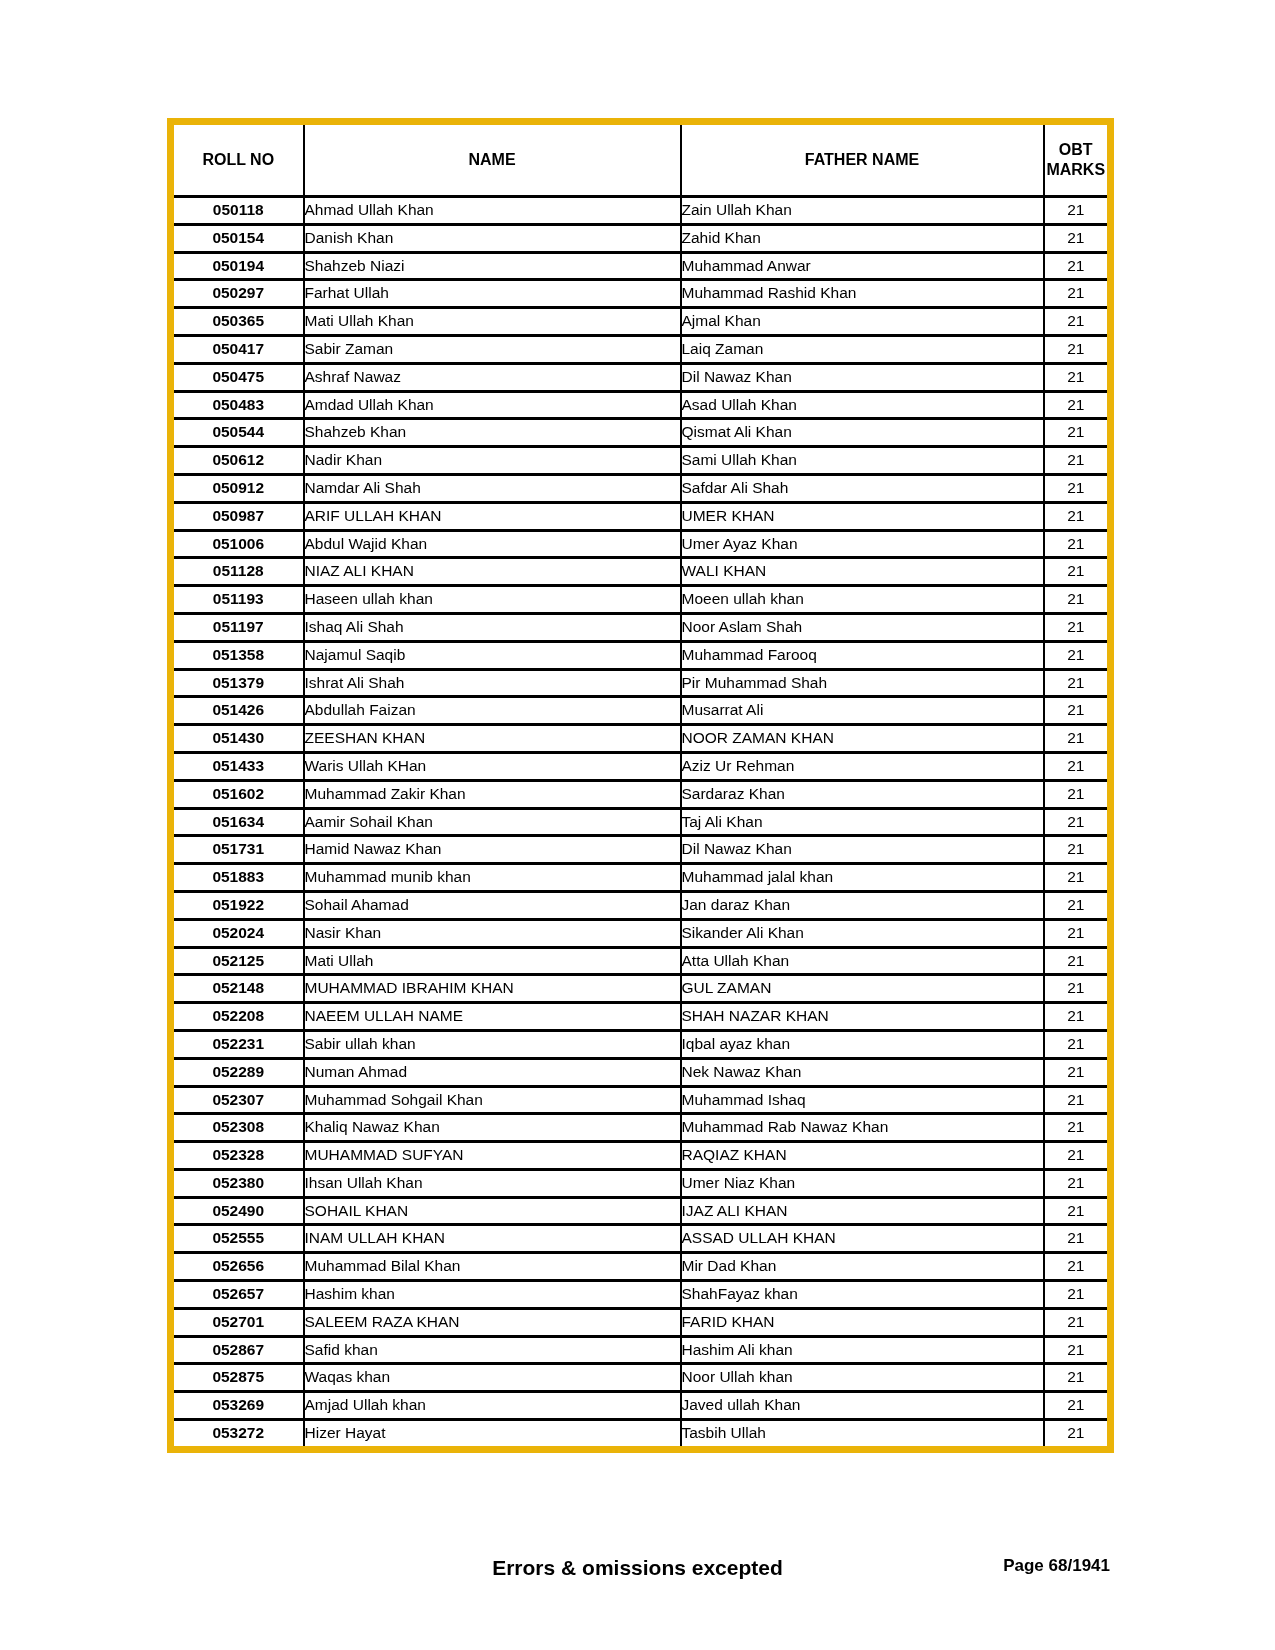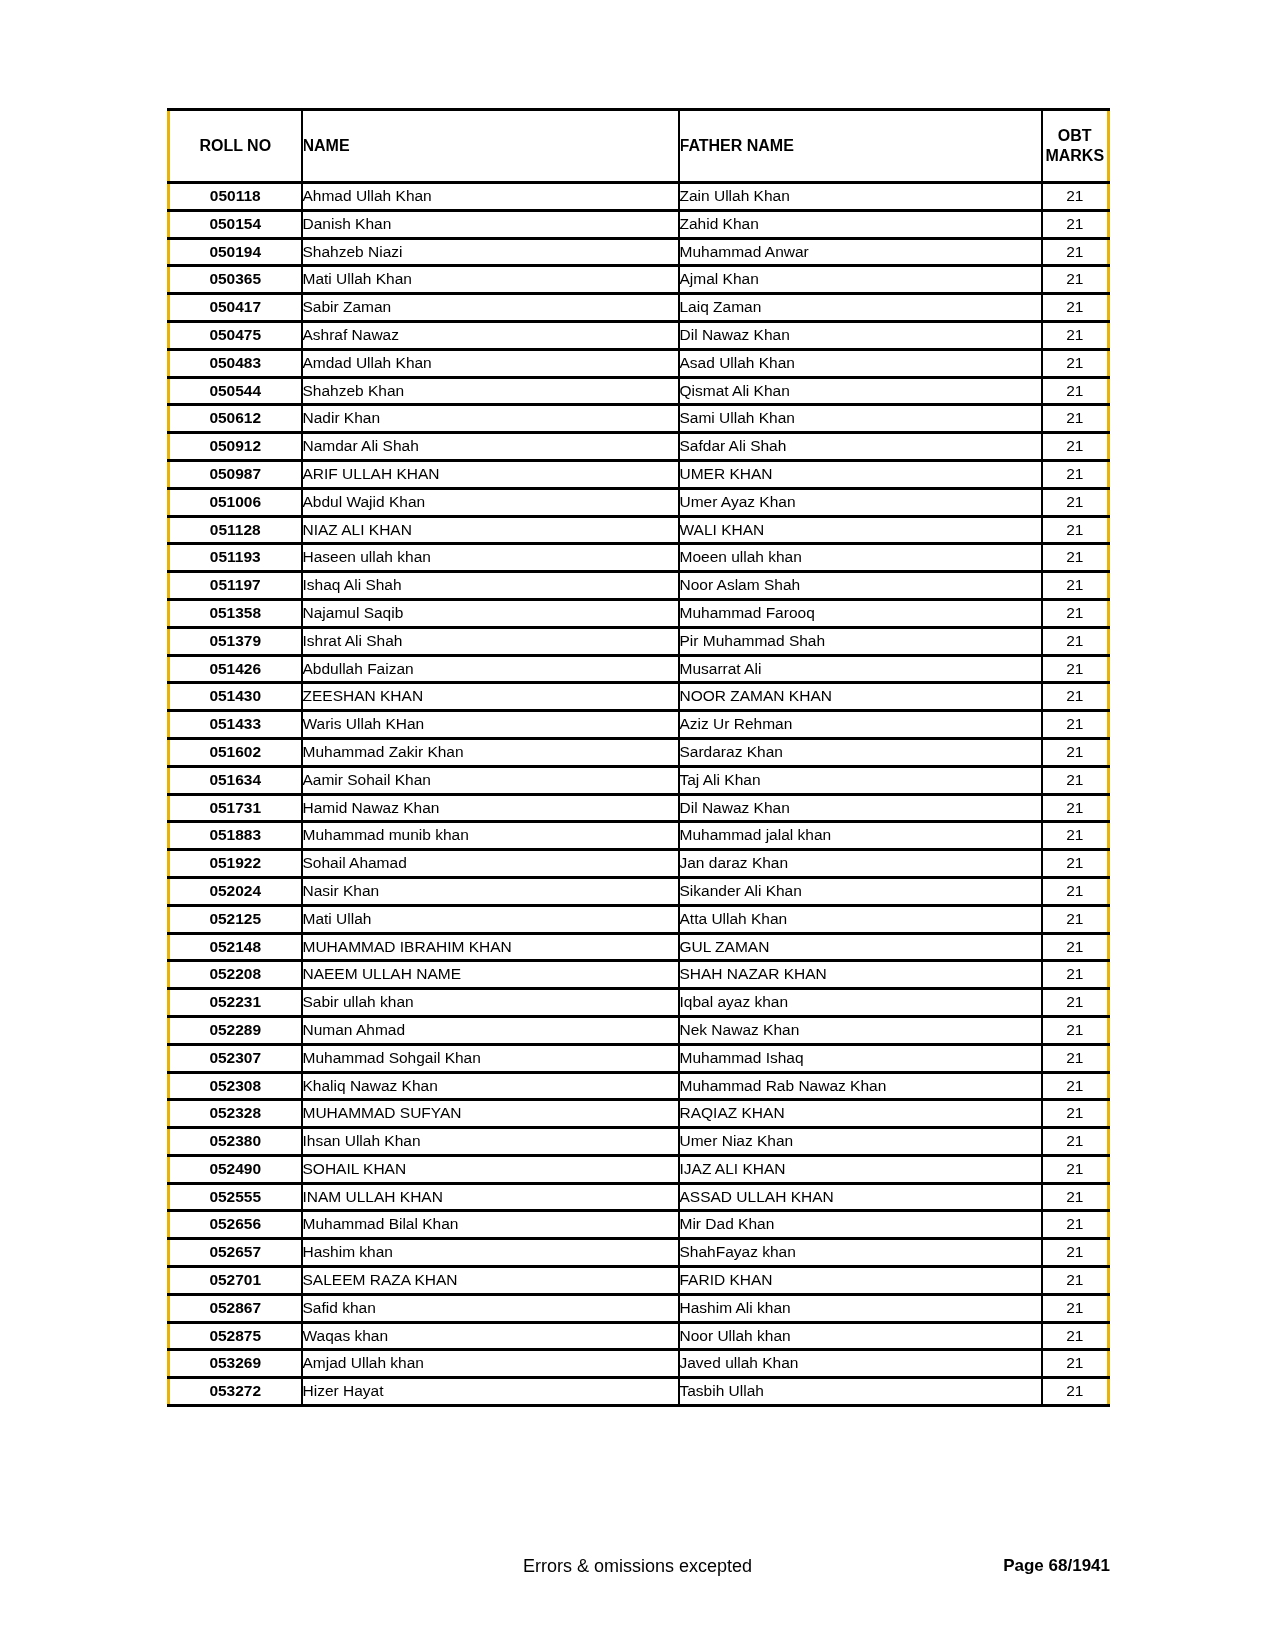--- a/index.html
+++ b/index.html
@@ -12,45 +12,45 @@
     width: 1275px;
     height: 1650px;
     background: #ffffff;
     font-family: "Liberation Sans", sans-serif;
     color: #000000;
     overflow: hidden;
   }
   table.results {
     position: absolute;
     left: 167px;
-    top: 108px;
+    top: 118px;
     width: 940px;
     border-collapse: collapse;
     table-layout: fixed;
-    border: 3px solid #eab308;
+    border: 7px solid #eab308;
   }
   table.results th,
   table.results td {
     border-top: 3px solid #000000;
     border-bottom: 3px solid #000000;
     border-left: 2px solid #000000;
     border-right: 2px solid #000000;
     overflow: hidden;
     white-space: normal;
   }
   table.results thead th {
     height: 70px;
     font-size: 16px;
     font-weight: bold;
     vertical-align: middle;
     padding: 0;
   }
   th.col-roll  { text-align: center; }
   th.col-name,
-  th.col-father { text-align: left; padding-left: 6px; border-radius: 31px; }
+  th.col-father { text-align: center; padding-left: 6px; border-radius: 31px; }
   th.col-marks { text-align: center; line-height: 1.25; }
   table.results tbody td {
     height: 24.8px;
     font-size: 15.5px;
     line-height: 24.8px;
     padding: 0;
     vertical-align: middle;
     white-space: nowrap;
   }
   td.roll {
@@ -63,22 +63,22 @@
   }
   td.marks {
     text-align: center;
   }
   .footer-note {
     position: absolute;
     top: 1556px;
     left: 0;
     width: 1275px;
     text-align: center;
-    font-size: 18px;
-    font-weight: normal;
+    font-size: 21px;
+    font-weight: bold;
   }
   .page-number {
     position: absolute;
     top: 1556px;
     right: 165px;
     font-size: 17px;
     font-weight: bold;
   }
 </style>
 </head>
@@ -114,20 +114,26 @@
           <td class="father">Zahid Khan</td>
           <td class="marks">21</td>
         </tr>
         <tr>
           <td class="roll">050194</td>
           <td class="name">Shahzeb Niazi</td>
           <td class="father">Muhammad Anwar</td>
           <td class="marks">21</td>
         </tr>
         <tr>
+          <td class="roll">050297</td>
+          <td class="name">Farhat Ullah</td>
+          <td class="father">Muhammad Rashid Khan</td>
+          <td class="marks">21</td>
+        </tr>
+        <tr>
           <td class="roll">050365</td>
           <td class="name">Mati Ullah Khan</td>
           <td class="father">Ajmal Khan</td>
           <td class="marks">21</td>
         </tr>
         <tr>
           <td class="roll">050417</td>
           <td class="name">Sabir Zaman</td>
           <td class="father">Laiq Zaman</td>
           <td class="marks">21</td>

